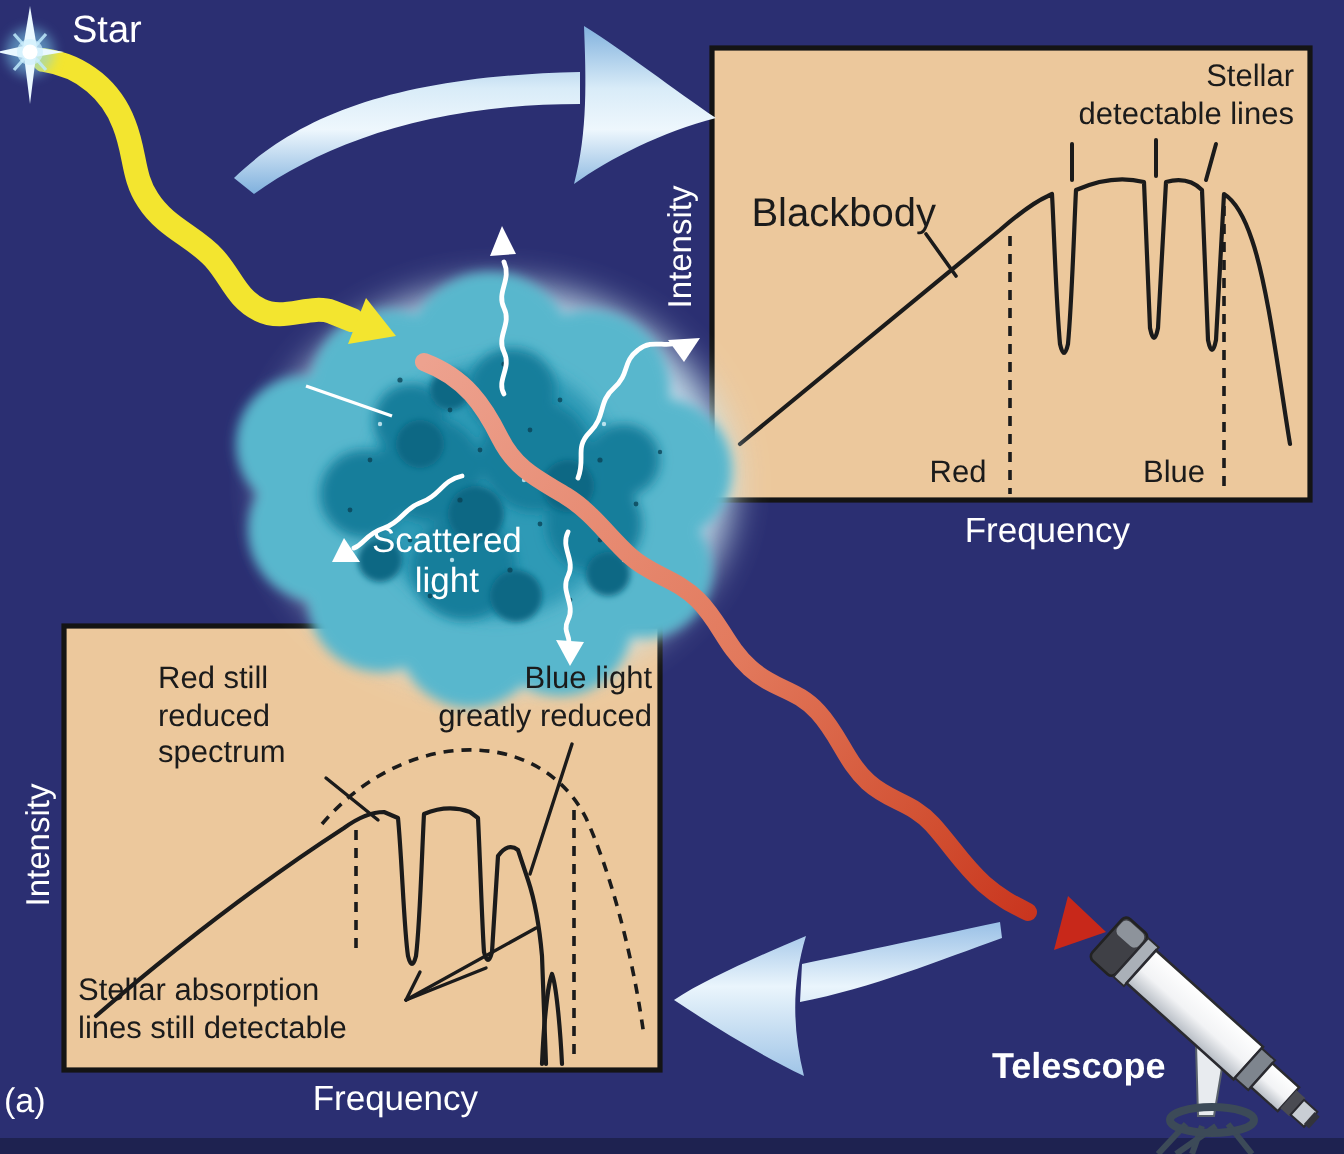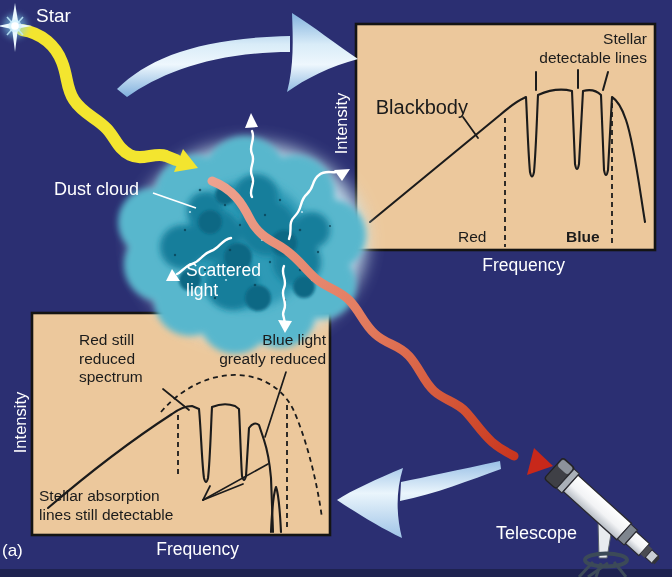--- a/index.html
+++ b/index.html
@@ -5,21 +5,21 @@
   html,body { margin:0; padding:0; background:#444; }
   #stage {
     position:relative; width:672px; height:577px; overflow:hidden;
     background:#2b2f72;
     font-family:"Liberation Sans", sans-serif;
   }
   #stage svg { position:absolute; left:0; top:0; }
   .lbl { position:absolute; color:#ffffff; line-height:1.15; white-space:nowrap; }
   .dk  { color:#1b1b1b; }
   .ctr { text-align:right; }
-  .rt  { text-align:left; }
+  .rt  { text-align:center; }
   .vl  { transform:rotate(-90deg); transform-origin:center; text-align:center; }
 </style>
 </head>
 <body>
 
 <div id="stage">
 
 <svg width="672" height="577" viewBox="0 0 672 577">
   <defs>
     <filter id="b9" x="-40%" y="-40%" width="180%" height="180%">
@@ -218,43 +218,42 @@
       <rect x="656" y="464" width="18" height="16" fill="url(#tubeGrad)" stroke="#2a2a30" stroke-width="1.2"></rect>
       <rect x="674" y="466" width="6" height="12" fill="#4a4b52"></rect>
       <rect x="680" y="467" width="9" height="10" fill="#c9ced4" stroke="#2a2a30" stroke-width="1"></rect>
       <rect x="688" y="468" width="3.5" height="8" fill="#33343a"></rect>
     </g>
   </g>
 </svg>
 
   <div class="lbl" style="left:36px; top:5px; font-size:19px;">Star</div>
 
-  <div class="lbl" style="left:54px; top:179px; font-size:18px;">Dust cloud</div>
-
-  <div class="lbl" style="left:186px; top:260px; font-size:17.5px;">
+
+  <div class="lbl" style="left:186px; top:260px; font-size:17.5px;text-align:center;">
     <div>Scattered</div>
     <div>light</div>
   </div>
 
-  <div class="lbl" style="left:496px; top:523px; font-size:18px;">Telescope</div>
+  <div class="lbl" style="left:496px; top:523px; font-size:18px;font-weight:bold;">Telescope</div>
 
   <div class="lbl" style="left:2px; top:541px; font-size:17px;">(a)</div>
 
   <div class="lbl vl" style="left:291px; top:114px; width:100px; font-size:16.5px;">Intensity</div>
   <div class="lbl ctr" style="left:445px; top:255px; width:120px; font-size:17.5px;">Frequency</div>
 
   <div class="lbl dk ctr" style="left:487px; top:30px; width:160px; font-size:15.5px; line-height:18.5px;">
     <div>Stellar</div>
     <div>detectable lines</div>
   </div>
   <div class="lbl dk ctr" style="left:360px; top:98px; width:108px; font-size:20px; line-height:18px;">
     <div>Blackbody</div>
   </div>
   <div class="lbl dk rt" style="left:458px; top:228px; width:42px; font-size:15.5px;">Red</div>
-  <div class="lbl dk rt" style="left:566px; top:228px; width:42px; font-size:15.5px;font-weight:bold;">Blue</div>
+  <div class="lbl dk rt" style="left:566px; top:228px; width:42px; font-size:15.5px;">Blue</div>
 
   <div class="lbl vl" style="left:-30px; top:413px; width:100px; font-size:16.5px;">Intensity</div>
   <div class="lbl ctr" style="left:119px; top:539px; width:120px; font-size:17.5px;">Frequency</div>
 
   <div class="lbl dk" style="left:79px; top:331px; font-size:15.5px; line-height:18.5px;">
     <div>Red still</div>
     <div>reduced</div>
     <div>spectrum</div>
   </div>
   <div class="lbl dk" style="left:39px; top:487px; font-size:15.5px; line-height:18.5px;">

